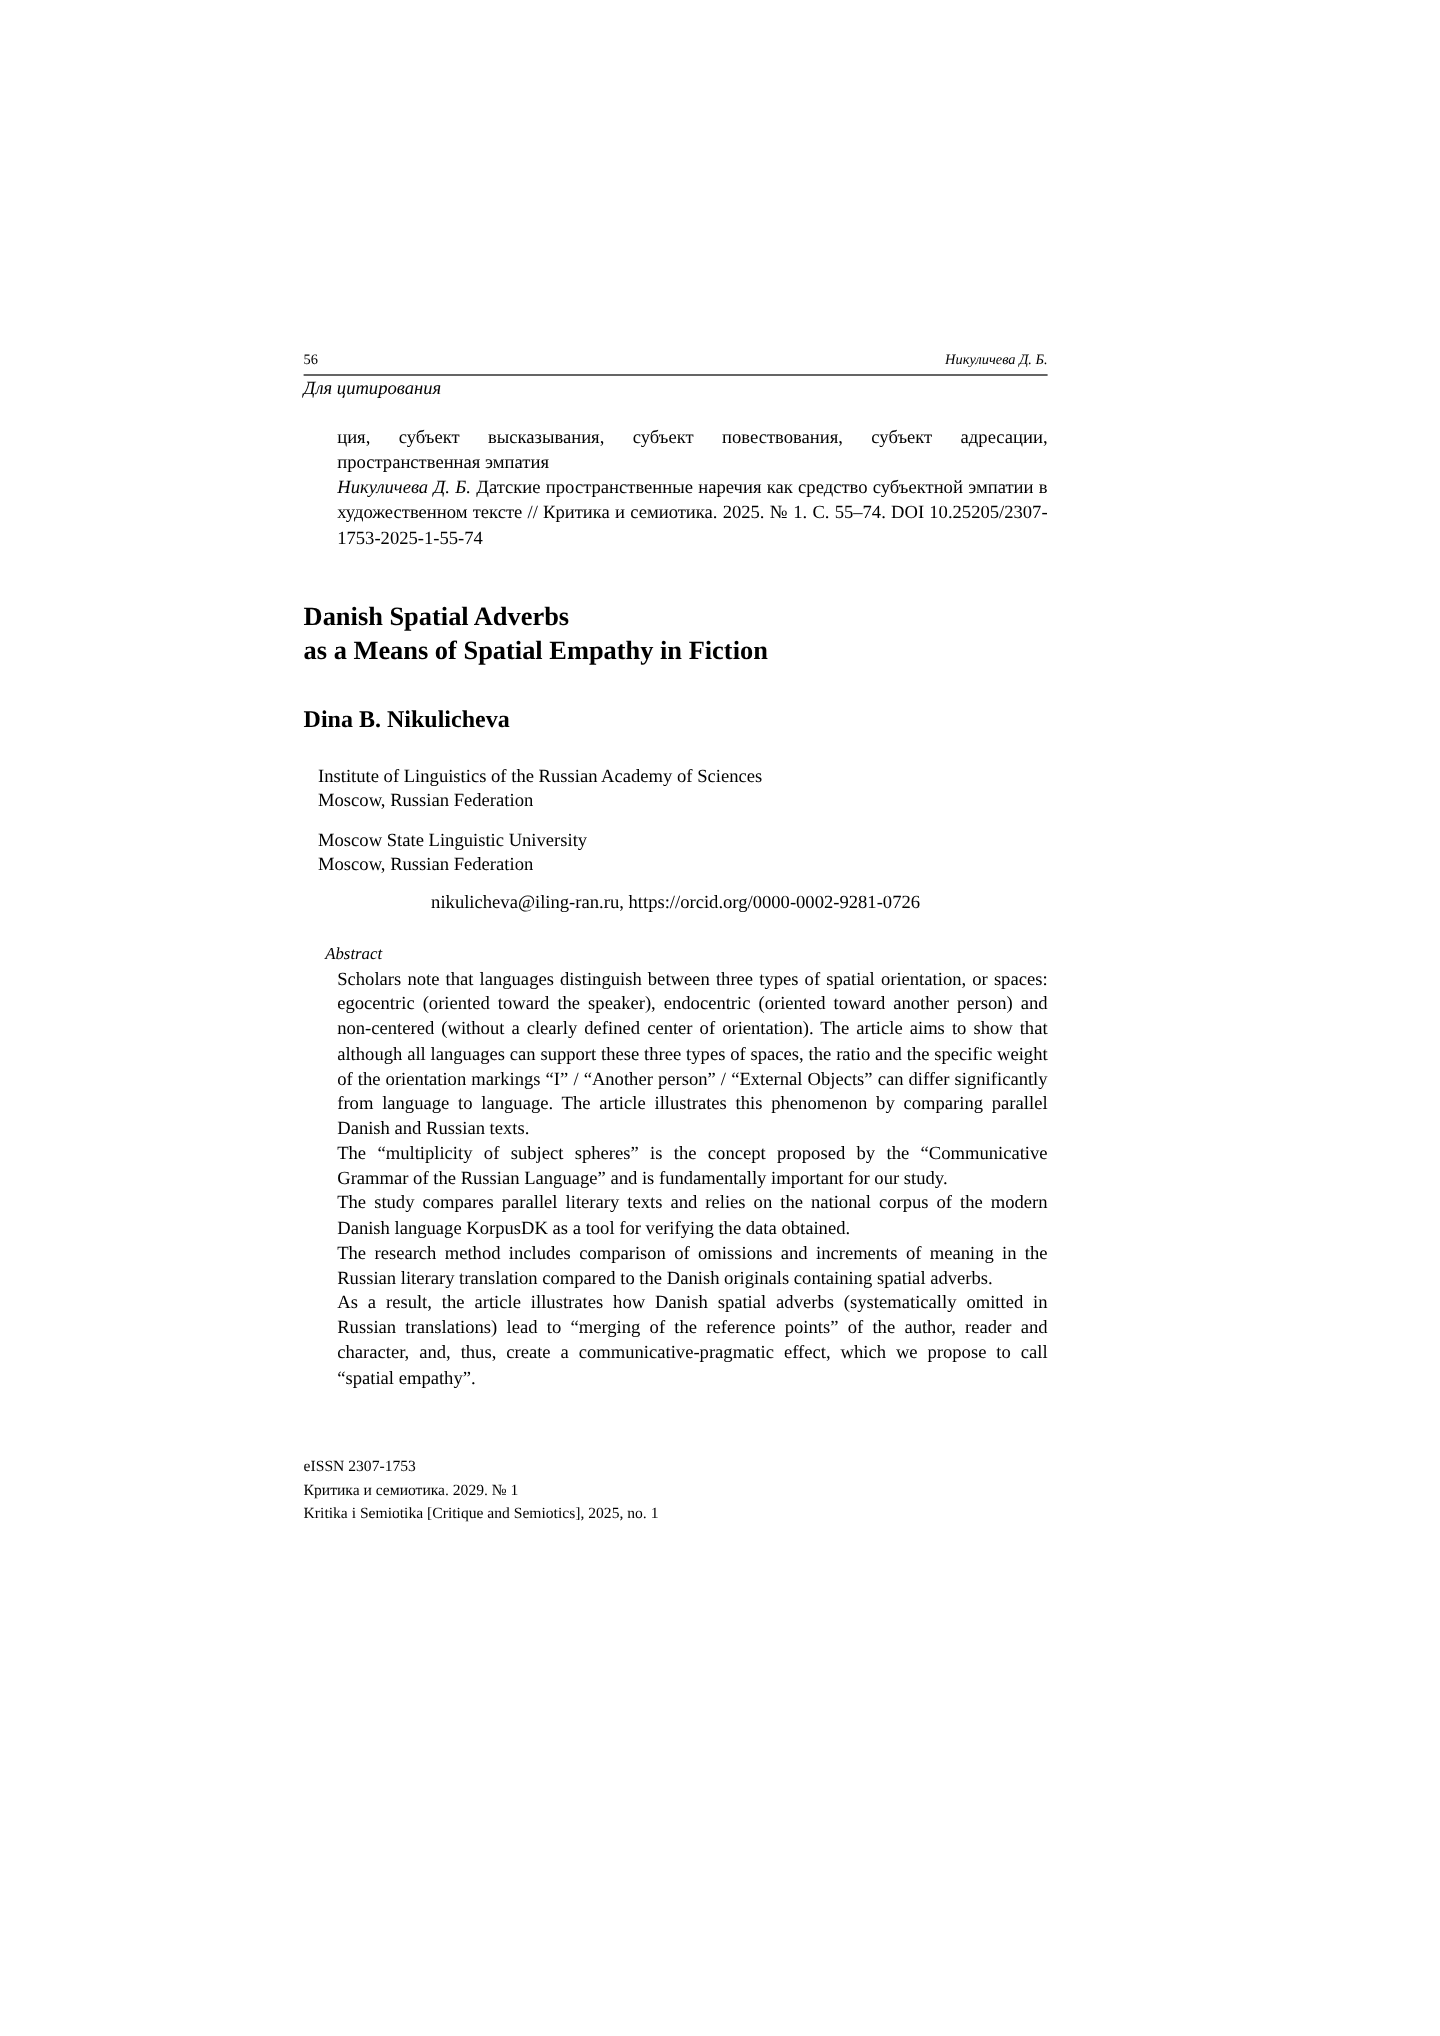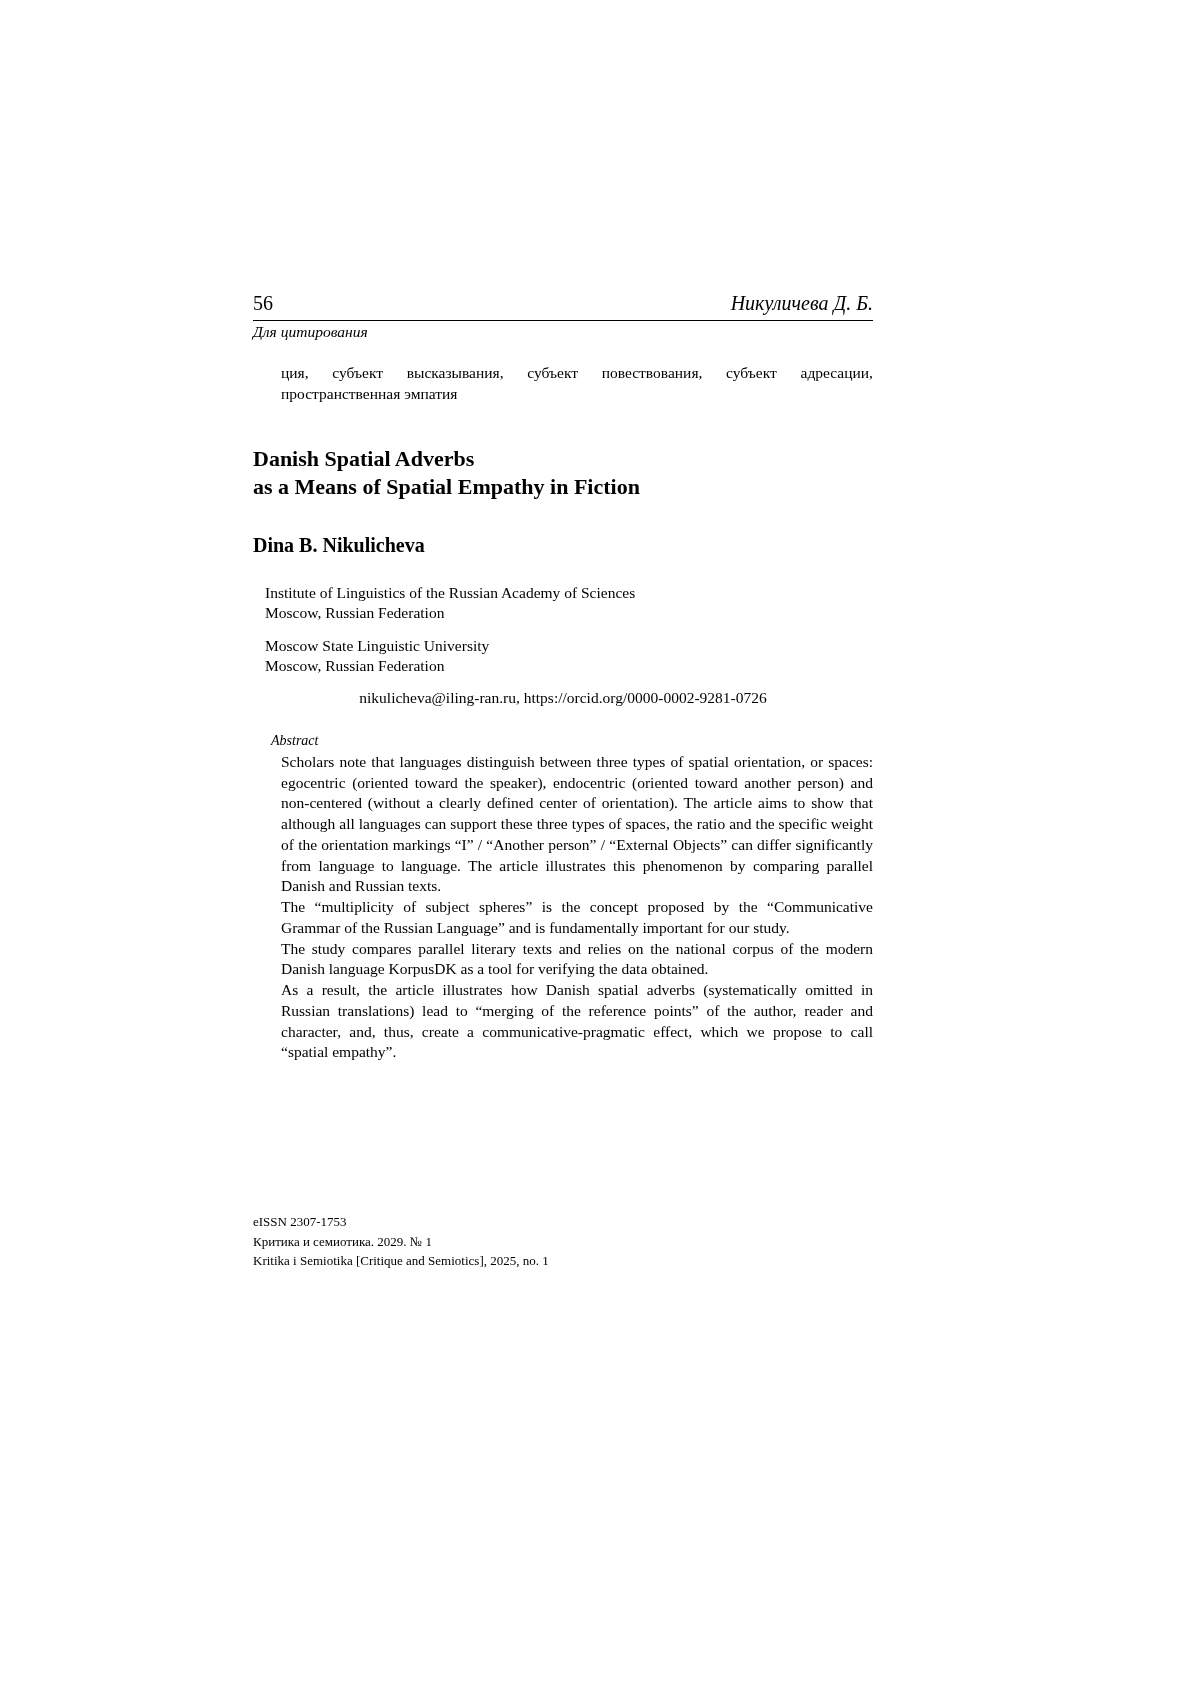--- a/index.html
+++ b/index.html
@@ -23,21 +23,21 @@
     left: 253px;
     top: 292px;
     width: 620px;
   }
   .running-header {
     display: flex;
     justify-content: space-between;
     align-items: flex-end;
     border-bottom: 1.5px solid #000;
     padding-bottom: 5px;
-    font-size: 20px;
+    font-size: 12px;
   }
   .italic { font-style: italic; }
   .para {
     margin: 0;
     font-size: 15.5px;
     line-height: 1.35;
   }
   .indented { margin-left: 28px; }
   .justified { text-align: justify; }
   .keywords-continuation { margin-top: 20px; }
@@ -90,40 +90,45 @@
 
     <header class="running-header">
       <span>56</span>
       <span class="italic">Никуличева Д. Б.</span>
     </header>
 
     <p class="para italic citation-label">Для цитирования</p>
 
     <p class="para indented justified keywords-continuation">ция, субъект высказывания, субъект повествования, субъект адресации, пространственная эмпатия</p>
 
+    <p class="para indented justified citation">
+      <span class="italic">Никуличева Д. Б.</span>
+      <span>Датские пространственные наречия как средство субъектной эмпатии в художественном тексте // Критика и семиотика. 2025. № 1. С. 55–74. DOI 10.25205/2307-1753-2025-1-55-74</span>
+    </p>
 
     <h1 class="title">Danish Spatial Adverbs
 as a Means of Spatial Empathy in Fiction</h1>
 
     <p class="author">Dina B. Nikulicheva</p>
 
     <p class="affiliation aff-1">Institute of Linguistics of the Russian Academy of Sciences
 Moscow, Russian Federation</p>
 
     <p class="affiliation aff-2">Moscow State Linguistic University
 Moscow, Russian Federation</p>
 
     <p class="contact">nikulicheva@iling-ran.ru, https://orcid.org/0000-0002-9281-0726</p>
 
     <p class="abstract-heading italic">Abstract</p>
 
     <div class="abstract indented">
       <p class="para justified">Scholars note that languages distinguish between three types of spatial orientation, or spaces: egocentric (oriented toward the speaker), endocentric (oriented toward another person) and non-centered (without a clearly defined center of orientation). The article aims to show that although all languages can support these three types of spaces, the ratio and the specific weight of the orientation markings “I” / “Another person” / “External Objects” can differ significantly from language to language. The article illustrates this phenomenon by comparing parallel Danish and Russian texts.</p>
       <p class="para justified">The “multiplicity of subject spheres” is the concept proposed by the “Communicative Grammar of the Russian Language” and is fundamentally important for our study.</p>
       <p class="para justified">The study compares parallel literary texts and relies on the national corpus of the modern Danish language KorpusDK as a tool for verifying the data obtained.</p>
+      <p class="para justified">The research method includes comparison of omissions and increments of meaning in the Russian literary translation compared to the Danish originals containing spatial adverbs.</p>
       <p class="para justified">As a result, the article illustrates how Danish spatial adverbs (systematically omitted in Russian translations) lead to “merging of the reference points” of the author, reader and character, and, thus, create a communicative-pragmatic effect, which we propose to call “spatial empathy”.</p>
     </div>
 
   </div>
 
   <footer class="page-footer">
     <div>eISSN 2307-1753</div>
     <div>Критика и семиотика. 2029. № 1</div>
     <div>Kritika i Semiotika [Critique and Semiotics], 2025, no. 1</div>
   </footer>

